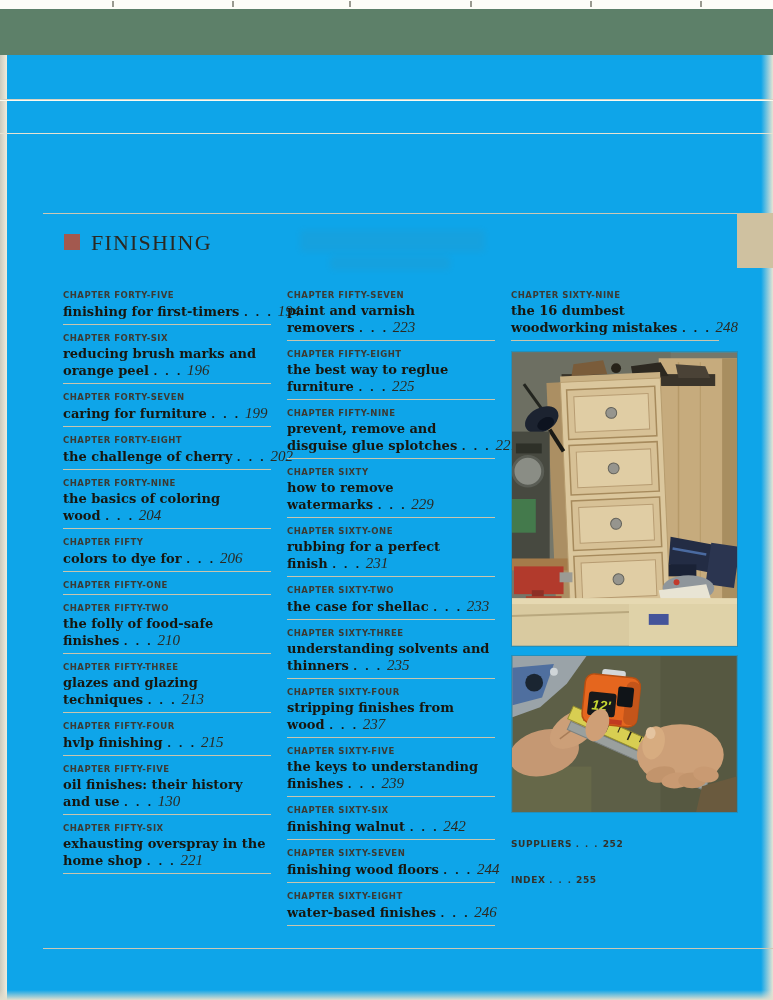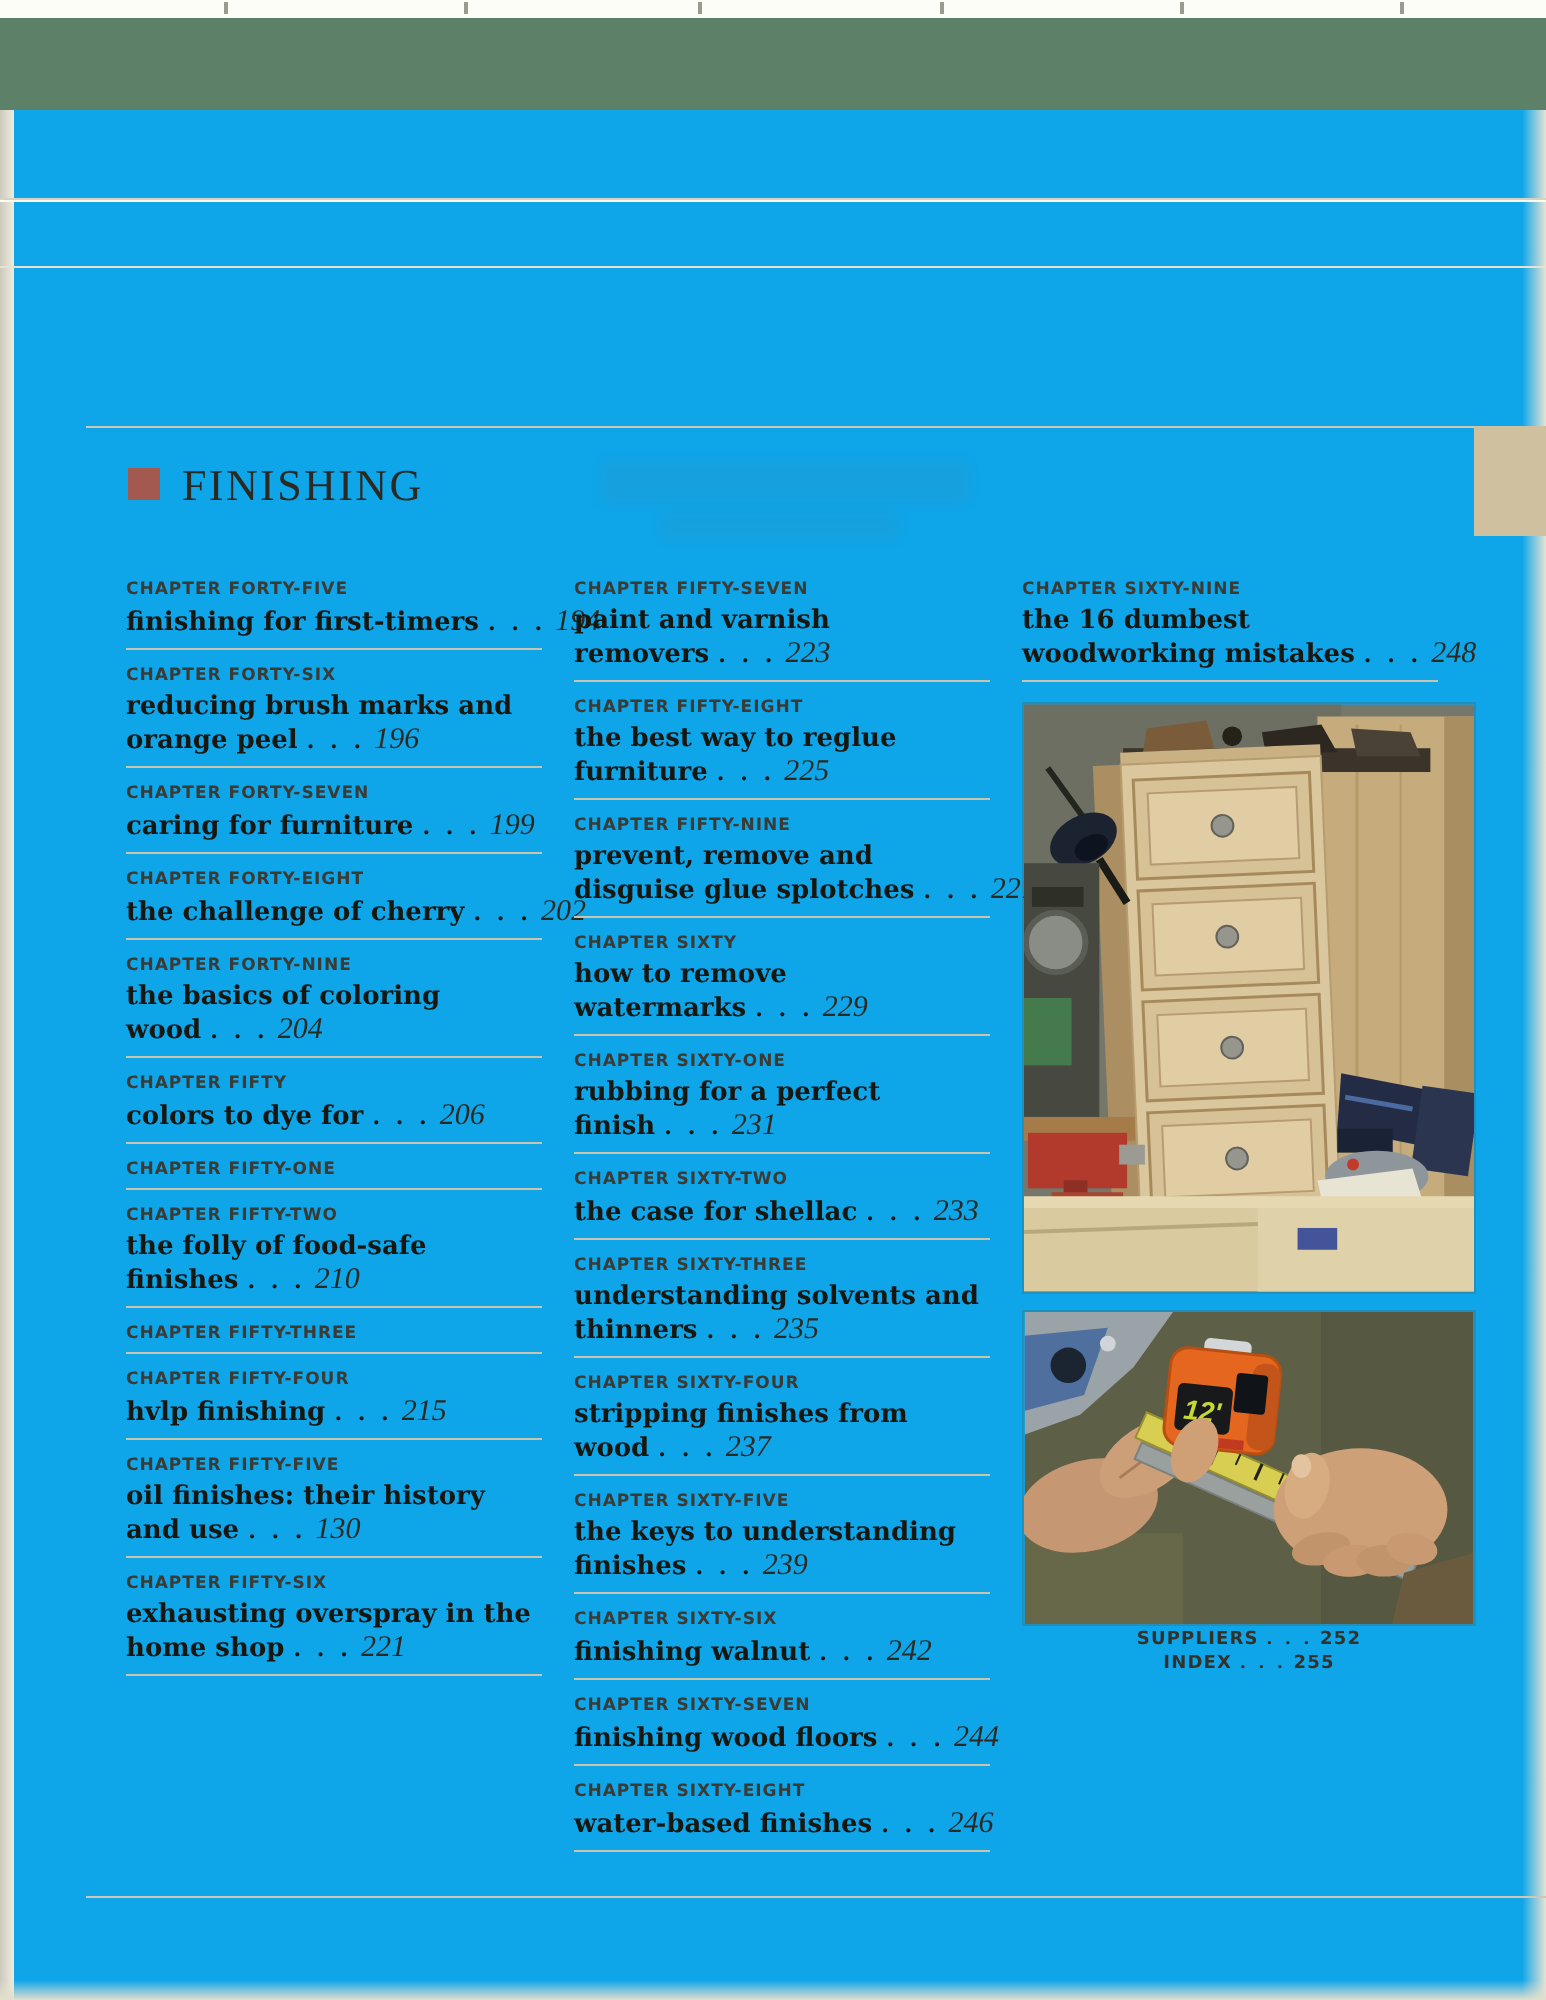--- a/index.html
+++ b/index.html
@@ -45,21 +45,21 @@
            font-size:15px;color:#2b2a22;}
   .entry .rule{height:1px;background:#c9c5ad;margin-top:4px;width:208px;}
 
   
   .photo{border:1px solid rgba(90,85,60,.25);box-sizing:border-box;display:block;}
   .photo1{width:227px;height:296px;margin-top:10px;}
   .photo2{width:227px;height:158px;margin-top:8px;}
   svg{display:block;}
 
   
-  .backline{font:700 9px "DejaVu Sans",sans-serif;letter-spacing:.6px;color:#33312a;margin-top:2px;text-align:center;}
+  .backline{font:700 9px "DejaVu Sans",sans-serif;letter-spacing:.6px;color:#33312a;margin-top:26px;}
   .backline .dots{font-size:9px;letter-spacing:1.5px;color:#33312a;}
 </style>
 </head>
 <body>
 
 <div class="page">
 
   <div class="top-white"></div>
   <div class="tick" style="left:112px"></div>
   <div class="tick" style="left:232px"></div>
@@ -136,20 +136,24 @@
       <div class="entry">
       <div class="chapter-label">CHAPTER FIFTY-TWO</div>
       <div>
           <div class="title-line"><span>the folly of food-safe</span></div>
           <div class="title-line"><span>finishes</span> <span class="dots">. . .</span> <em class="pagenum">210</em></div>
         </div>
       <div class="rule"></div>
     </div>
       <div class="entry">
       <div class="chapter-label">CHAPTER FIFTY-THREE</div>
+      <div>
+          <div class="title-line"><span>glazes and glazing</span></div>
+          <div class="title-line"><span>techniques</span> <span class="dots">. . .</span> <em class="pagenum">213</em></div>
+        </div>
       <div class="rule"></div>
     </div>
       <div class="entry">
       <div class="chapter-label">CHAPTER FIFTY-FOUR</div>
       <div>
           <div class="title-line"><span>hvlp finishing</span> <span class="dots">. . .</span> <em class="pagenum">215</em></div>
         </div>
       <div class="rule"></div>
     </div>
       <div class="entry">

